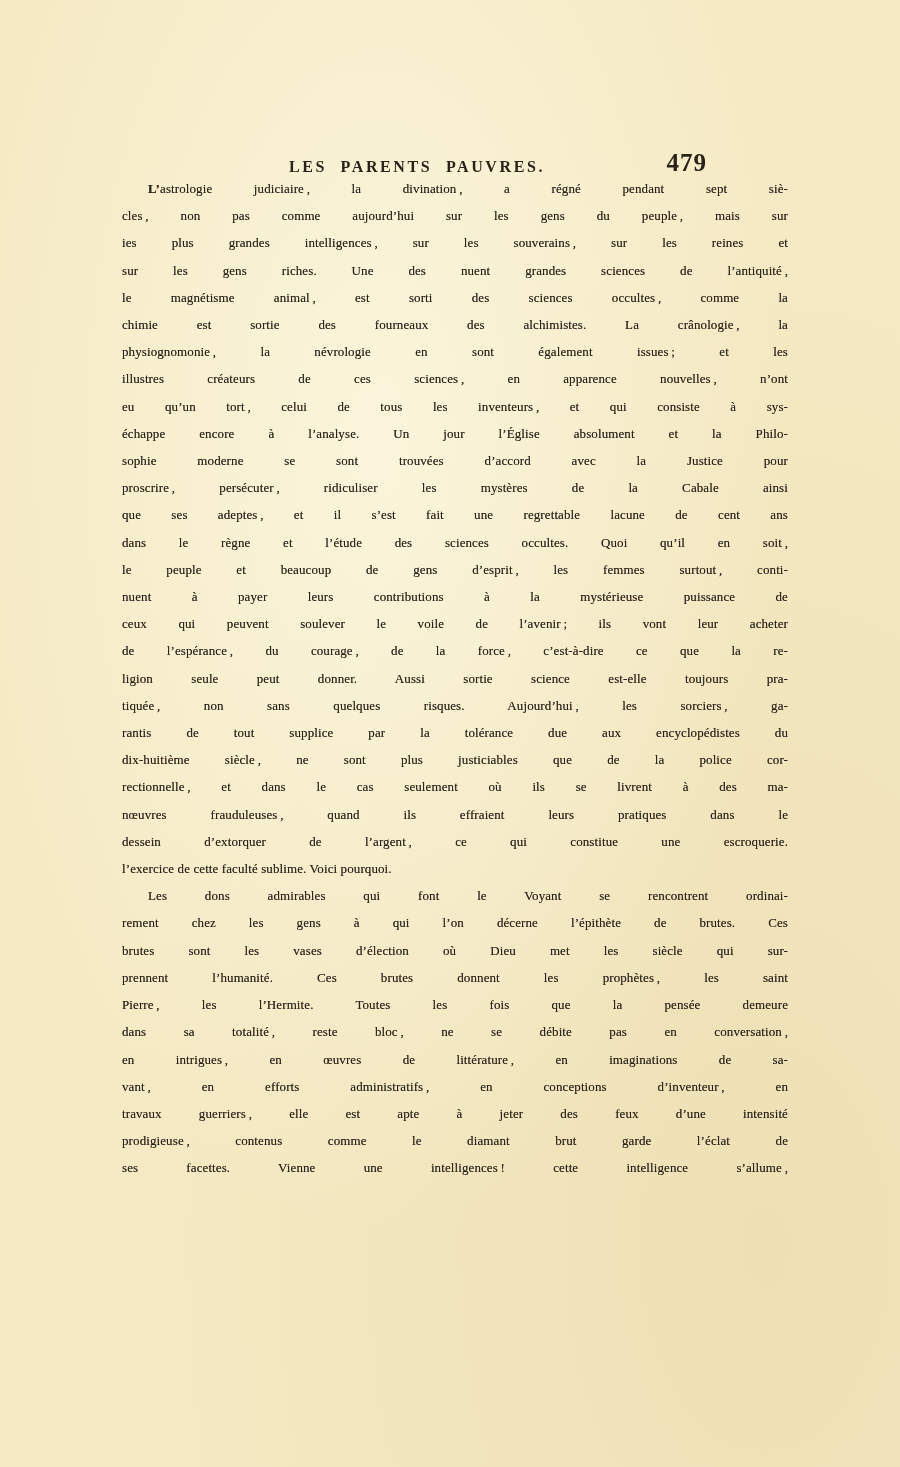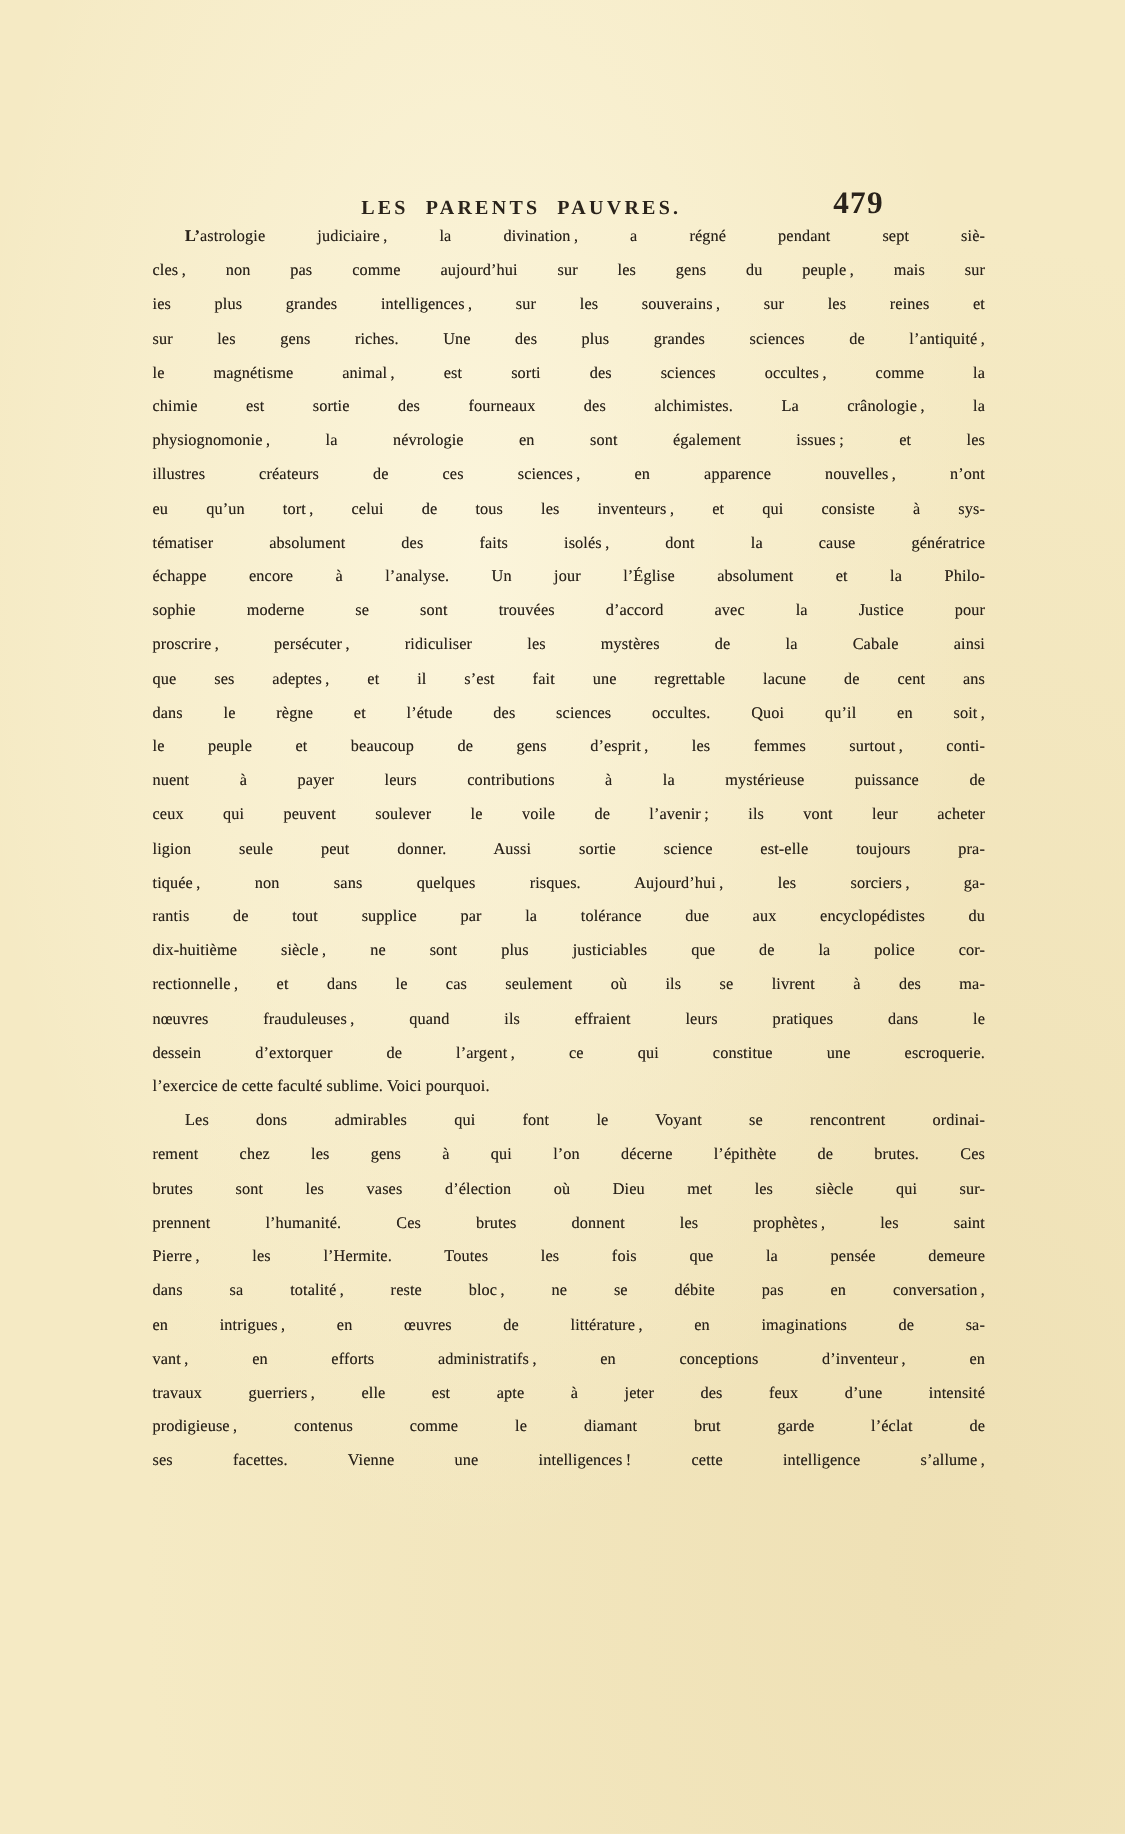--- a/index.html
+++ b/index.html
@@ -77,35 +77,35 @@
 <div class="page">
   <div class="header">
     <div class="running-title">LES PARENTS PAUVRES.</div>
     <div class="page-number">479</div>
   </div>
   <div class="text-block" id="text-block">
       <div class="paragraph">
         <div class="line indent lead">L’astrologie judiciaire , la divination , a régné pendant sept siè-</div>
         <div class="line">cles , non pas comme aujourd’hui sur les gens du peuple , mais sur</div>
         <div class="line">ies plus grandes intelligences , sur les souverains , sur les reines et</div>
-        <div class="line">sur les gens riches. Une des plus grandes sciences de l’antiquité ,</div>
+        <div class="line">sur les gens riches. Une des nuent grandes sciences de l’antiquité ,</div>
         <div class="line">le magnétisme animal , est sorti des sciences occultes , comme la</div>
         <div class="line">chimie est sortie des fourneaux des alchimistes. La crânologie , la</div>
         <div class="line">physiognomonie , la névrologie en sont également issues ; et les</div>
         <div class="line">illustres créateurs de ces sciences , en apparence nouvelles , n’ont</div>
         <div class="line">eu qu’un tort , celui de tous les inventeurs , et qui consiste à sys-</div>
-        <div class="line">tématiser absolument des faits isolés , dont la cause génératrice</div>
         <div class="line">échappe encore à l’analyse. Un jour l’Église absolument et la Philo-</div>
         <div class="line">sophie moderne se sont trouvées d’accord avec la Justice pour</div>
         <div class="line">proscrire , persécuter , ridiculiser les mystères de la Cabale ainsi</div>
         <div class="line">que ses adeptes , et il s’est fait une regrettable lacune de cent ans</div>
         <div class="line">dans le règne et l’étude des sciences occultes. Quoi qu’il en soit ,</div>
         <div class="line">le peuple et beaucoup de gens d’esprit , les femmes surtout , conti-</div>
         <div class="line">nuent à payer leurs contributions à la mystérieuse puissance de</div>
         <div class="line">ceux qui peuvent soulever le voile de l’avenir ; ils vont leur acheter</div>
+        <div class="line">de l’espérance , du courage , de la force , c’est-à-dire ce que la re-</div>
         <div class="line">ligion seule peut donner. Aussi sortie science est-elle toujours pra-</div>
         <div class="line">tiquée , non sans quelques risques. Aujourd’hui , les sorciers , ga-</div>
         <div class="line">rantis de tout supplice par la tolérance due aux encyclopédistes du</div>
         <div class="line">dix-huitième siècle , ne sont plus justiciables que de la police cor-</div>
         <div class="line">rectionnelle , et dans le cas seulement où ils se livrent à des ma-</div>
         <div class="line">nœuvres frauduleuses , quand ils effraient leurs pratiques dans le</div>
         <div class="line">dessein d’extorquer de l’argent , ce qui constitue une escroquerie.</div>
         <div class="line last">l’exercice de cette faculté sublime. Voici pourquoi.</div>
       </div>
       <div class="paragraph">

